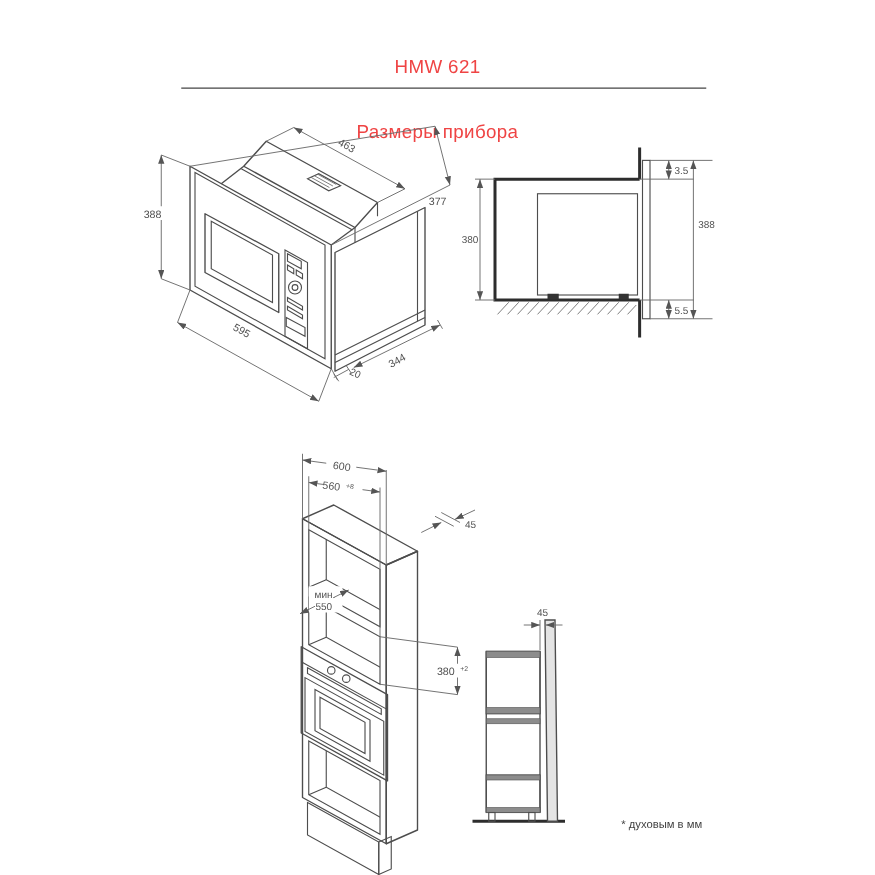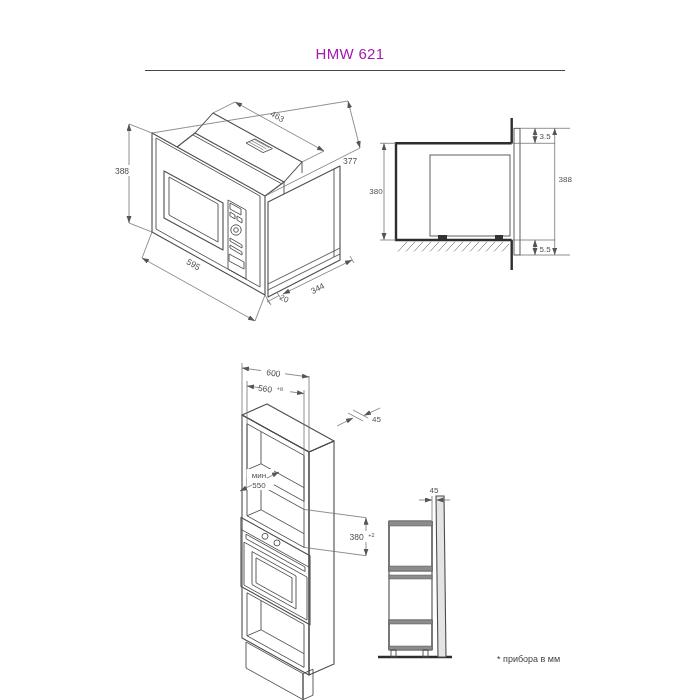--- a/index.html
+++ b/index.html
@@ -2,21 +2,21 @@
 <html><head>
 <meta charset="utf-8">
 <style>
   html,body { margin:0; padding:0; background:#fff; }
   #page {
     position:relative; width:700px; height:700px; background:#ffffff;
     font-family:"Liberation Sans", sans-serif; overflow:hidden;
   }
   .title {
     position:absolute; left:0; width:700px; text-align:center;
-    font-size:15px; color:#a21caf; letter-spacing:0.3px;
+    font-size:15px; color:#ef4444; letter-spacing:0.3px;
   }
   #model-title  { top:45px; }
   #divider      { position:absolute; left:145px; top:70px; width:420px; height:1px; background:#454545; }
   #section1-title { top:97px; }
   #section2-title { top:316px; }
   #footnote {
     position:absolute; left:497px; top:654px; font-size:9px; color:#3f3f3f;
   }
   svg { position:absolute; overflow:visible; }
   svg text { fill:#525252; font-family:"Liberation Sans", sans-serif; }
@@ -31,20 +31,21 @@
   .dtxt { font-size:8.5px; }
   .stxt { font-size:8px; }
 </style>
 </head>
 <body>
 
 <div id="page">
 
   <div id="model-title" class="title">HMW 621</div>
   <div id="divider"></div>
+  <div id="section1-title" class="title">Размеры прибора</div>
 
   <svg style="left:103px; top:88px;" width="272" height="242" viewBox="0 0 272 242">
     <defs>
       <marker id="ahe" orient="auto" markerUnits="userSpaceOnUse" markerWidth="9" markerHeight="7" refX="7" refY="2.5">
         <path d="M0,0 L7,2.5 L0,5 Z" fill="#555"></path>
       </marker>
       <marker id="ahs" orient="auto-start-reverse" markerUnits="userSpaceOnUse" markerWidth="9" markerHeight="7" refX="7" refY="2.5">
         <path d="M0,0 L7,2.5 L0,5 Z" fill="#555"></path>
       </marker>
     </defs>
@@ -295,15 +296,15 @@
     </g>
 
     <g>
       <path class="dim" d="M60,68 L60,44"></path>
       <path class="dim" d="M47,48 L60,48" marker-end="url(#ahe)"></path>
       <path class="dim" d="M78,48 L64.5,48" marker-end="url(#ahe)"></path>
       <text class="stxt" x="62" y="41" text-anchor="middle">45</text>
     </g>
   </svg>
 
-  <div id="footnote">* прибора в мм</div>
+  <div id="footnote">* духовым в мм</div>
 
 </div>
 
 </body></html>

